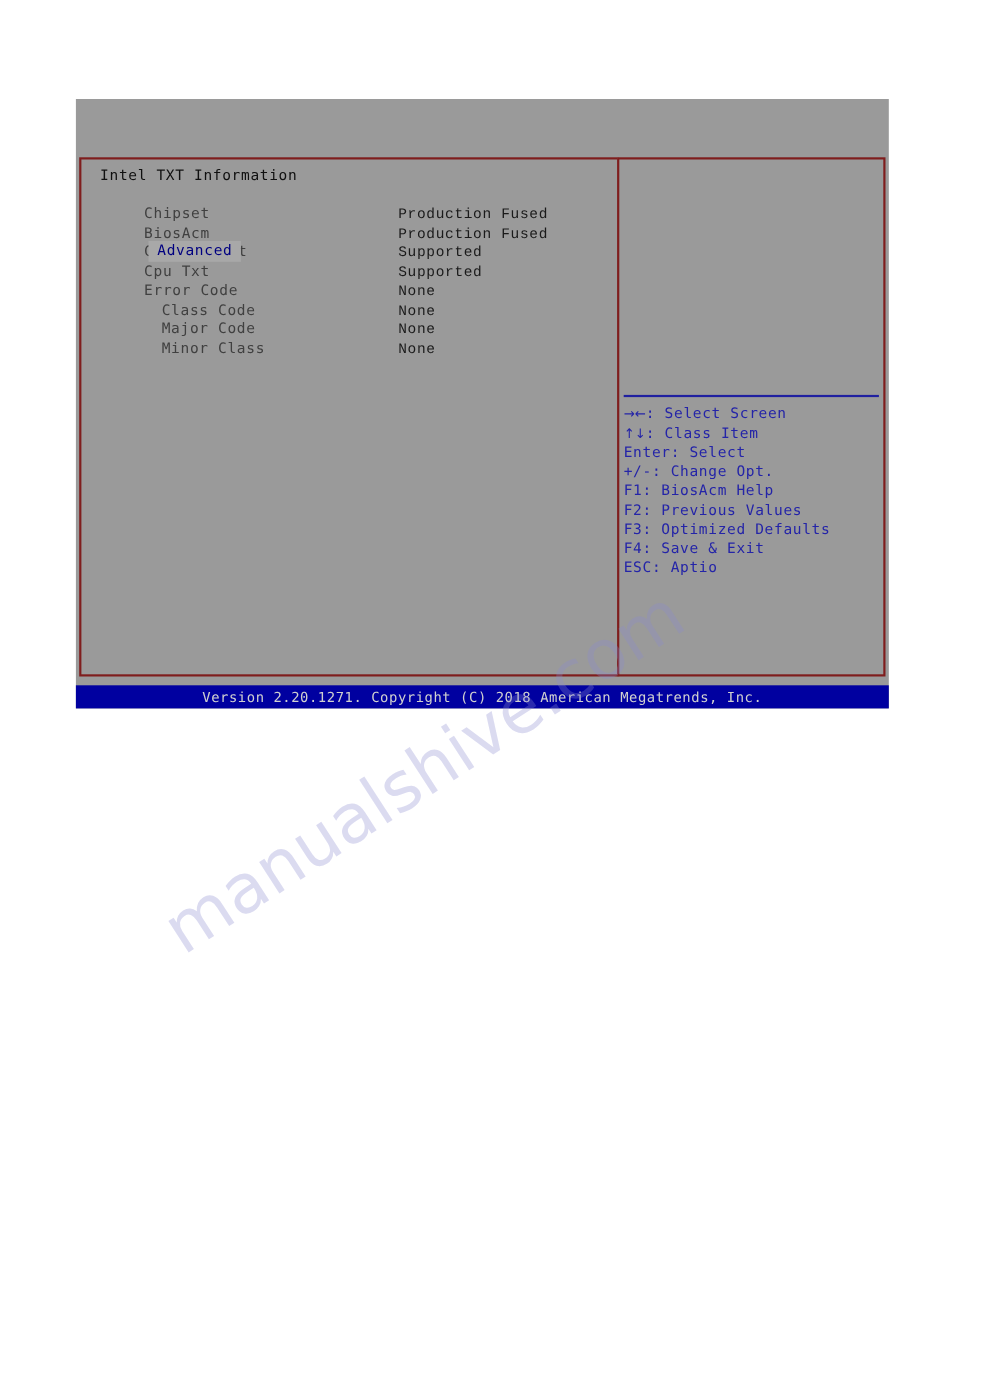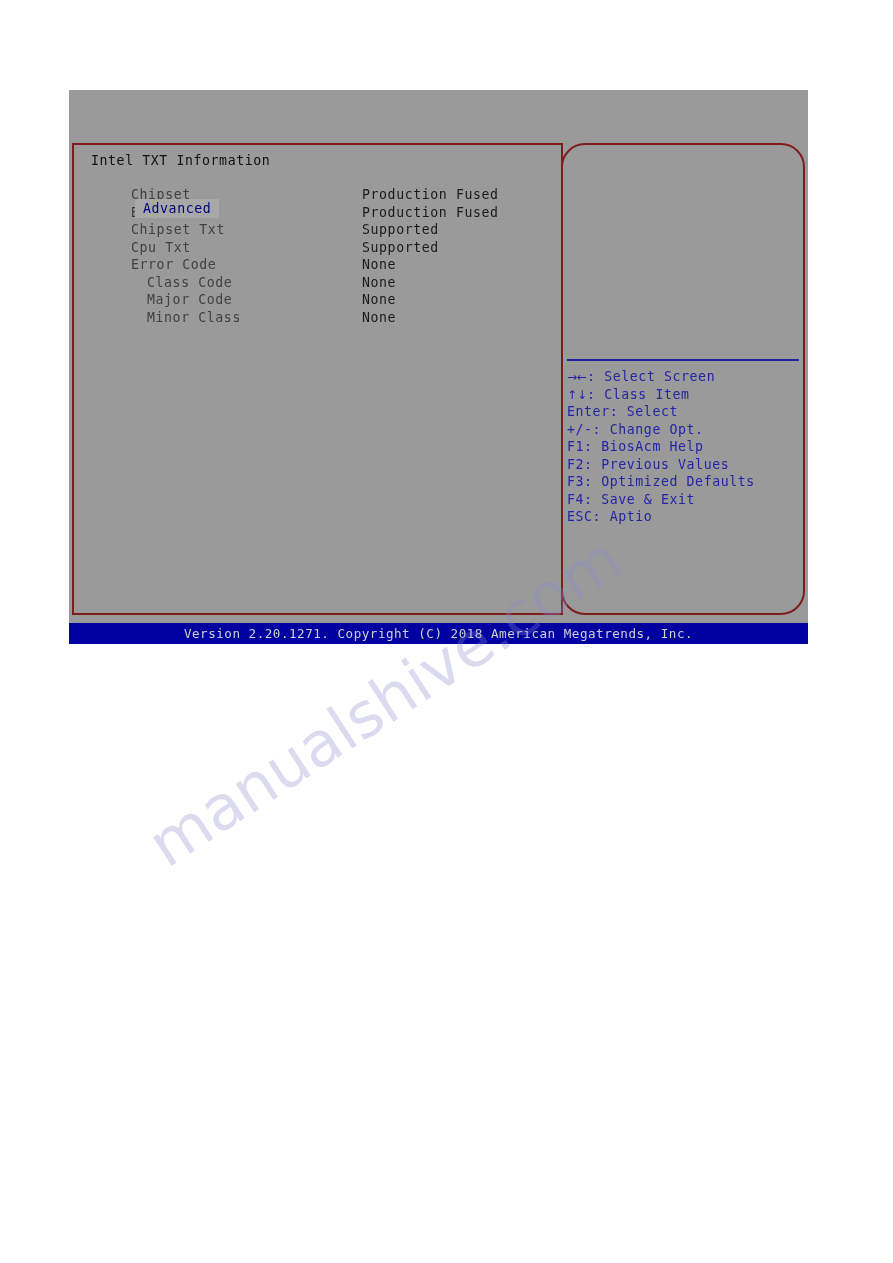--- a/index.html
+++ b/index.html
@@ -42,21 +42,21 @@
     color: #d8d8d8;
     font-size: 13.2px;
     letter-spacing: 0.6px;
     white-space: pre;
   }
 
   
   .tab {
     position: absolute;
     left: 66px;
-    top: 109px;
+    top: 129px;
     height: 18px;
     padding: 1px 8px 0 8px;
     background: #a8a8a8;
     color: #000080;
     font-size: 13.2px;
     letter-spacing: 0.6px;
     line-height: 17px;
     white-space: pre;
     z-index: 5;
   }
@@ -72,21 +72,20 @@
     left: 3px;
     top: 53px;
     width: 491px;
     height: 472px;
   }
   #help-panel {
     left: 492px;
     top: 53px;
     width: 244px;
     height: 472px;
-    border-radius: 24px;
   }
 
   
   .section-heading {
     position: absolute;
     left: 17px;
     top: 8px;
     color: #101010;
     font-size: 13.2px;
     letter-spacing: 0.6px;
@@ -114,20 +113,21 @@
   .info-label.indent {
     left: 33px;
   }
   .info-value {
     position: absolute;
     left: 288px;
     color: #1a1a1a;
     font-size: 13.2px;
     letter-spacing: 0.6px;
     white-space: pre;
+    font-family: Liberation Mono, monospace;
   }
 
   
   .help-desc {
     position: absolute;
     left: 4px;
     top: 2px;
     right: 4px;
     height: 210px;
     color: #2020a0;

